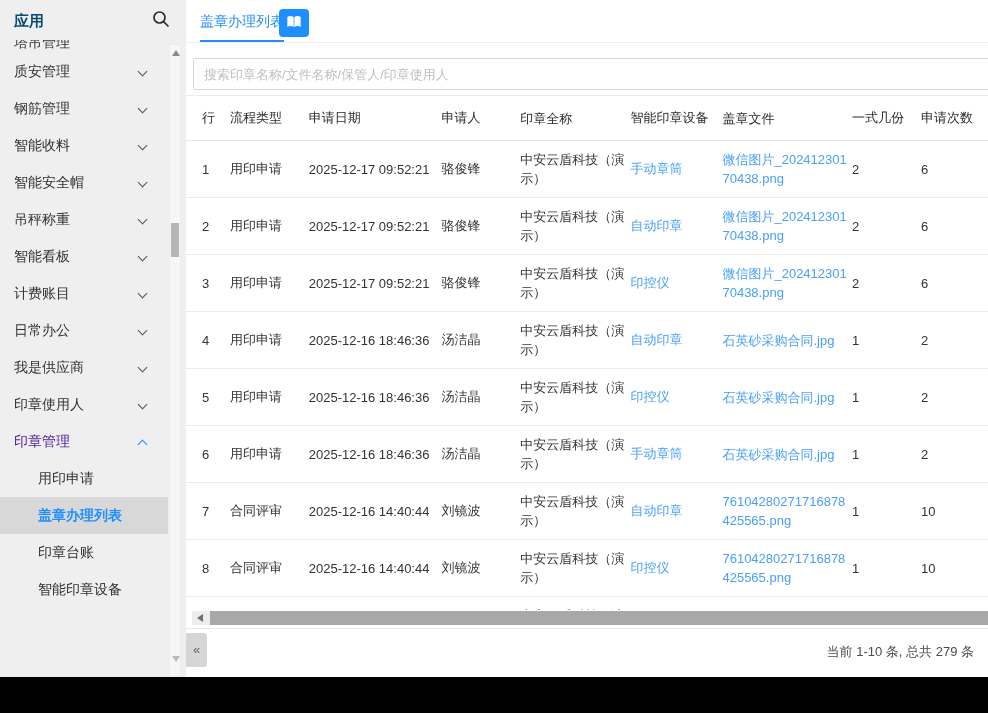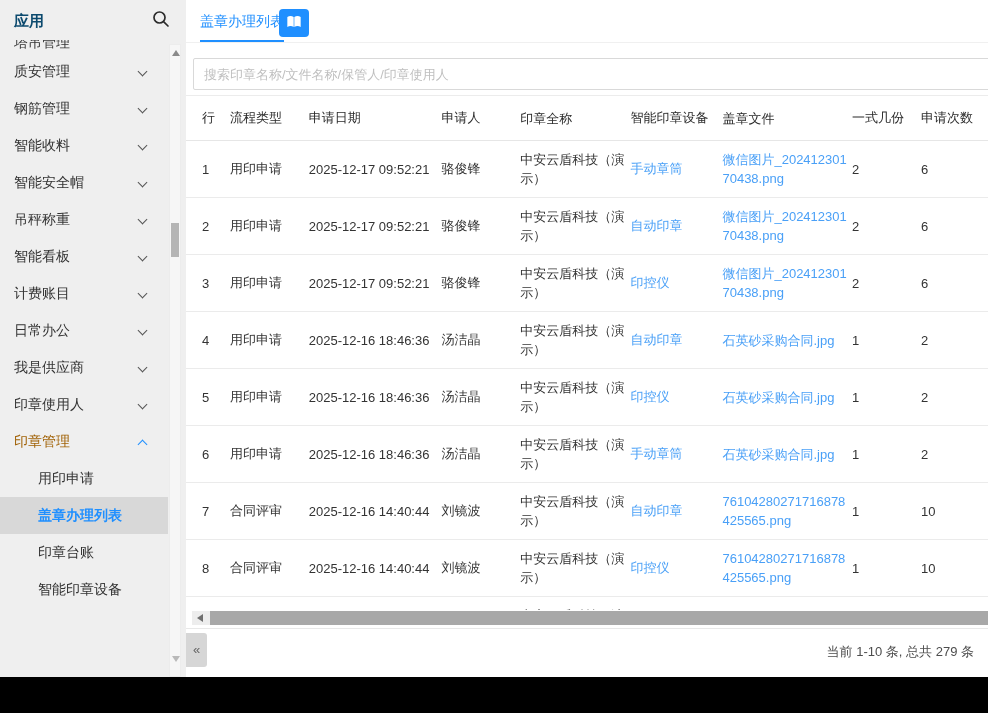--- a/index.html
+++ b/index.html
@@ -9,21 +9,21 @@
 
   
   .sidebar { position:absolute; left:0; top:0; width:186px; height:677px; background:#efefef; overflow:hidden; }
   .sidebar-header { position:relative; height:40px; padding:12px 14px 0 14px; }
   .app-title { font-size:15px; font-weight:bold; color:#0c4a6e; }
   .search-ico { position:absolute; right:16px; top:10px; width:18px; height:18px; cursor:pointer; }
   .side-menu { position:relative; padding-top:0; }
   .side-item { position:relative; height:37px; line-height:37px; padding-left:14px; font-size:14px; color:#333; cursor:pointer; width:168px; }
   .side-item .lbl { display:inline-block; line-height:37px; }
   .side-item.child { padding-left:38px; }
-  .side-item.accent { color:#a16207; }
+  .side-item.accent { color:#4c1d95; }
   .side-item.active { background:#d8d8d8; color:#1f8fff; font-weight:bold; }
   .side-item.clipped { height:13px; overflow:hidden; }
   .side-item.clipped .lbl { display:block; margin-top:-16px; }
   .caret { position:absolute; right:22px; top:15px; width:7px; height:7px;
     border-right:1.6px solid #555; border-bottom:1.6px solid #555; transform:rotate(45deg); }
   .caret.up { transform:rotate(-135deg); top:18px; border-color:#1f8fff; }
 
   
   .side-scroll { position:absolute; right:5px; top:44px; width:12px; height:633px; background:#f6f6f6; border:1px solid #ececec; }
   .tri-up { position:absolute; left:2px; top:5px; width:0; height:0; border-left:4px solid transparent; border-right:4px solid transparent; border-bottom:6px solid #8a8a8a; }

